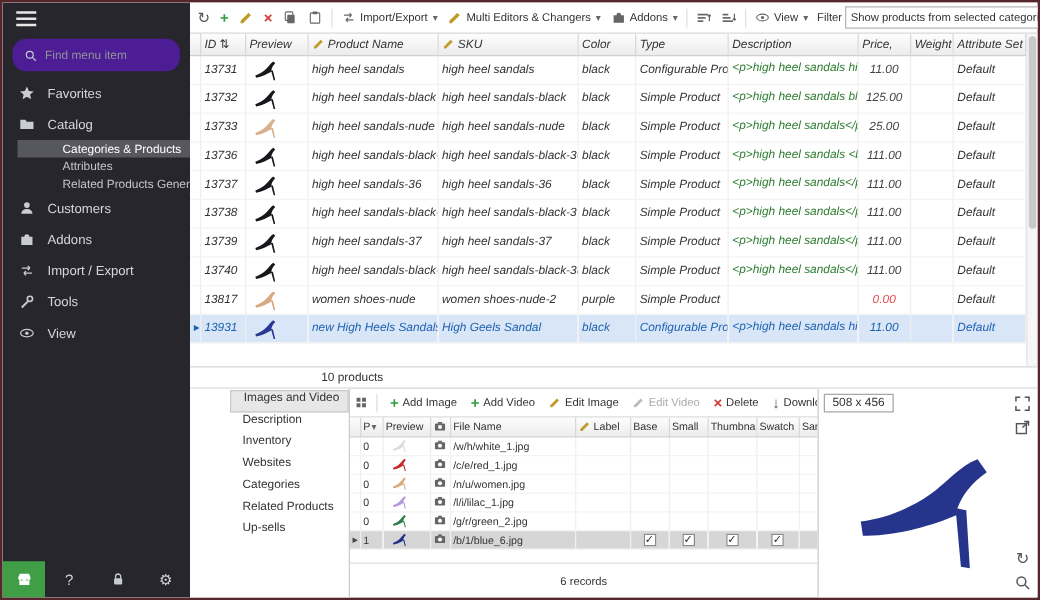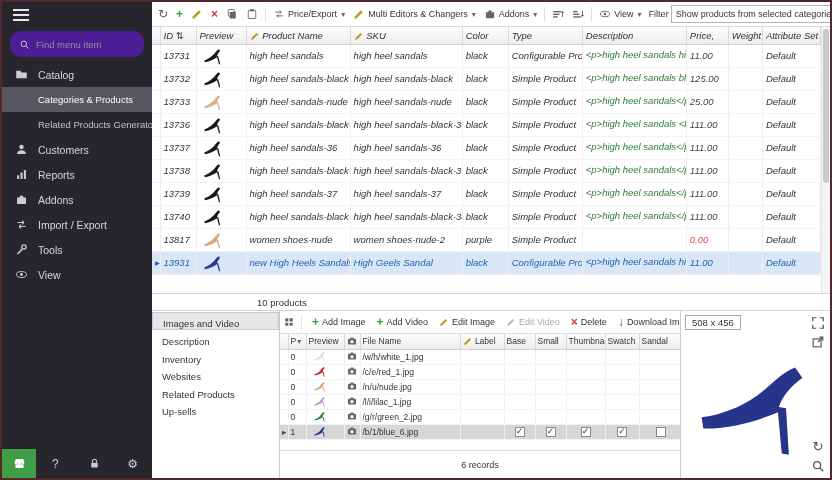--- a/index.html
+++ b/index.html
@@ -6,21 +6,21 @@
   html,body { margin:0; padding:0; background:#888; }
   body { font-family:"Liberation Sans","DejaVu Sans",sans-serif; font-size:10px; color:#333; }
   .app { width:832px; height:480px; border:2px solid #55262b; background:#fff; display:flex; overflow:hidden; }
 
   
   .sidebar { width:150px; background:#26262c; color:#d6d7da; display:flex; flex-direction:column; flex:none; }
   .burger { height:26px; display:flex; flex-direction:column; justify-content:center; gap:3px; padding-left:11px; }
   .burger i { display:block; width:16px; height:2px; background:#e8e8e8; }
   .sb-search { margin:3px 8px 5px 8px; background:#4c1d95; border-radius:11px; height:26px; display:flex; align-items:center; gap:6px; padding:0 9px; color:#8f929a; font-size:9.5px; }
   .side-item { height:25px; display:flex; align-items:center; gap:10px; padding-left:13px; font-size:10.5px; color:#d6d7da; cursor:default; white-space:nowrap; }
-  .side-sub { height:25px; display:flex; align-items:center; padding-left:36px; font-size:9.5px; color:#c3c5ca; white-space:nowrap; }
+  .side-sub { height:14px; display:flex; align-items:center; padding-left:36px; font-size:9.5px; color:#c3c5ca; white-space:nowrap;margin-left:12px; }
   .side-sub.sel { background:#57575f; color:#fff; }
   .side-bottom { margin-top:auto; height:29px; display:flex; align-items:center; }
   .store-btn { width:34px; height:29px; background:#3f9e46; display:flex; align-items:center; justify-content:center; color:#fff; }
   .side-bottom .mini { flex:1; display:flex; align-items:center; justify-content:center; color:#cfd2d6; font-size:12px; }
   .si { width:13px; height:13px; flex:none; color:#c9ccd2; }
 
   
   .main { flex:1; min-width:0; display:flex; flex-direction:column; background:#fff; }
 
   .toolbar { height:25px; flex:none; border-bottom:1px solid #d9d9d9; display:flex; align-items:center; padding:0 3px; gap:2px; font-size:9px; color:#333; white-space:nowrap; }
@@ -36,51 +36,51 @@
   .i.pencil { color:#c09a2a; }
   .i.small { width:10px; height:10px; }
 
   
   .grid-wrap { height:266px; flex:none; display:flex; overflow:hidden; }
   .grid-area { flex:1; min-width:0; overflow:hidden; }
   table.grid { border-collapse:collapse; table-layout:fixed; width:100%;font-style:italic; }
   table.grid th { height:17px; background:linear-gradient(#fdfdfd,#ececec); border-right:1px solid #d8d8d8; border-bottom:1px solid #cfcfcf; font-weight:normal; font-size:9.5px; text-align:left; padding:0 3px; white-space:nowrap; overflow:hidden; }
   table.grid td { height:23px; border-right:1px solid #efefef; border-bottom:1px solid #f3f3f3; padding:0 3px; font-size:9.5px; white-space:nowrap; overflow:hidden; }
   td.c-desc { color:#2e7d32; font-size:8.5px; white-space:normal; line-height:1.1; }
-  td.c-price { text-align:left; color:#444; }
+  td.c-price { text-align:center; color:#444; }
   td.c-price.zero { color:#e5484d; }
   tr.sel td { background:#d9e6f7; color:#1e62b0; }
   tr.sel td.c-desc, tr.sel td.c-price { color:#1e62b0; }
   td.mk, th.mk { padding:0; text-align:center; font-size:8px; color:#444; }
   .shoe { width:26px; height:20px; display:block; }
   .vscroll { width:9px; flex:none; background:#f6f6f6; border-left:1px solid #e3e3e3; position:relative; }
   .vthumb { position:absolute; top:2px; left:1px; width:6px; height:58%; background:#c9c9c9; border-radius:3px; }
 
   .products-bar { height:18px; flex:none; border-top:1px solid #d5d5d5; border-bottom:1px solid #d5d5d5; display:flex; align-items:center; padding-left:105px; font-size:9.5px; color:#333; background:#fff; }
 
   
   .bottom { flex:1; min-height:0; display:flex; }
   .tabs { width:128px; flex:none; border-right:1px solid #ccc; display:flex; flex-direction:column; padding-top:1px; background:#fff; }
-  .tab { height:17.5px; display:flex; align-items:flex-end; padding-left:10px; font-size:9.5px; color:#333; white-space:nowrap; }
+  .tab { height:17.5px; display:flex; align-items:flex-start; padding-left:10px; font-size:9.5px; color:#333; white-space:nowrap;margin-left:32px; }
   .tab.sel { background:#e7e7e7; border:1px solid #c9c9c9; }
 
   .detail-mid { flex:1; min-width:0; display:flex; flex-direction:column; }
   .btoolbar { height:23px; flex:none; border-bottom:1px solid #ddd; display:flex; align-items:center; padding:0 4px; gap:5px; font-size:9px; white-space:nowrap; overflow:hidden; }
   .btoolbar .dis { color:#aaa;justify-content:center; }
   table.imgs { border-collapse:collapse; table-layout:fixed; width:100%; }
   table.imgs th { height:15px; background:linear-gradient(#fdfdfd,#ececec); border-right:1px solid #d8d8d8; border-bottom:1px solid #cfcfcf; font-weight:normal; font-size:8.5px; text-align:left; padding:0 2px; white-space:nowrap; overflow:hidden; }
   table.imgs td { height:15px; border-right:1px solid #f0f0f0; border-bottom:1px solid #f3f3f3; padding:0 2px; font-size:8.5px; white-space:nowrap; overflow:hidden; }
   tr.sel2 td { background:#d6d6d6; }
   .shoe-s { width:22px; height:13px; display:block; }
   .cbcell { text-align:center; }
   .cb { width:10px; height:10px; border:1px solid #8a8a8a; display:inline-flex; align-items:center; justify-content:center; background:#fff; vertical-align:middle; }
   .ck { font-size:9px; line-height:1; color:#333; }
   .records-bar { height:28px; flex:none; border-top:1px solid #ddd; display:flex; align-items:center; justify-content:center; font-size:9px; color:#333; }
 
-  .preview-pane { width:150px; flex:none; border-left:1px solid #ccc; position:relative; background:#fff; }
+  .preview-pane { width:176px; flex:none; border-left:1px solid #ccc; position:relative; background:#fff; }
   .size-badge { position:absolute; top:4px; left:4px; border:1px solid #a7a7a7; background:#fff; padding:1px 6px; font-size:9.5px; color:#333; z-index:2; }
   .pv-ic { position:absolute; width:14px; height:14px; color:#555; z-index:2; }
   .pv-expand { top:5px; right:5px; }
   .pv-external { top:24px; right:5px; }
   .pv-rotate { bottom:24px; right:5px; font-size:13px; line-height:14px; text-align:center; }
   .pv-zoom { bottom:5px; right:5px; }
   .big-shoe { position:absolute; top:26px; left:8px; right:8px; bottom:14px; display:flex; align-items:center; justify-content:center; }
   .big-shoe svg { width:126px; height:116px; transform:rotate(10deg); }
 </style>
 </head>
@@ -192,41 +192,44 @@
 
     <div class="sb-search">
       <svg class="si" style="width:11px;height:11px">
           <use href="#ic-search"></use>
         </svg>
       <span>Find menu item</span>
     </div>
 
     <div class="side-item">
       <svg class="si">
+          <use href="#ic-star"></use>
+        </svg>
+      <span>Favorites</span>
+    </div>
+    <div class="side-item">
+      <svg class="si">
           <use href="#ic-folder"></use>
         </svg>
       <span>Catalog</span>
     </div>
     <div class="side-sub sel">
       <span>Categories &amp; Products</span>
+    </div>
+    <div class="side-sub">
+      <span>Attributes</span>
     </div>
     <div class="side-sub">
       <span>Related Products Generator</span>
     </div>
     <div class="side-item">
       <svg class="si">
           <use href="#ic-user"></use>
         </svg>
       <span>Customers</span>
-    </div>
-    <div class="side-item">
-      <svg class="si">
-          <use href="#ic-chart"></use>
-        </svg>
-      <span>Reports</span>
     </div>
     <div class="side-item">
       <svg class="si">
           <use href="#ic-box"></use>
         </svg>
       <span>Addons</span>
     </div>
     <div class="side-item">
       <svg class="si">
           <use href="#ic-swap"></use>
@@ -291,21 +294,21 @@
       <span class="tbtn">
           <svg class="i">
             <use href="#ic-paste"></use>
           </svg>
         </span>
       <span class="sep"></span>
       <span class="tbtn">
         <svg class="i">
             <use href="#ic-swap"></use>
           </svg>
-        <span>Price/Export</span>
+        <span>Import/Export</span>
         <span class="dd">▾</span>
       </span>
       <span class="tbtn">
         <svg class="i pencil">
             <use href="#ic-pencil"></use>
           </svg>
         <span>Multi Editors &amp; Changers</span>
         <span class="dd">▾</span>
       </span>
       <span class="tbtn">
@@ -566,20 +569,23 @@
             <span>Images and Video</span>
           </div>
         <div class="tab">
             <span>Description</span>
           </div>
         <div class="tab">
             <span>Inventory</span>
           </div>
         <div class="tab">
             <span>Websites</span>
+          </div>
+        <div class="tab">
+            <span>Categories</span>
           </div>
         <div class="tab">
             <span>Related Products</span>
           </div>
         <div class="tab">
             <span>Up-sells</span>
           </div>
       </div>
 
       <div class="detail-mid">
@@ -693,21 +699,21 @@
             <td class="mk"></td>
             <td>0</td>
             <td>
                   <svg class="shoe-s">
                     <use href="#sym-shoe" fill="#d7a97c"></use>
                   </svg>
                 </td>
             <td><svg class="i small">
                     <use href="#ic-camera"></use>
                   </svg></td>
-            <td>/n/u/nude.jpg</td>
+            <td>/n/u/women.jpg</td>
             <td></td>
             <td class="cbcell"></td>
             <td class="cbcell"></td>
             <td class="cbcell"></td>
             <td class="cbcell"></td>
             <td class="cbcell"></td>
           </tr>
           <tr>
             <td class="mk"></td>
             <td>0</td>

